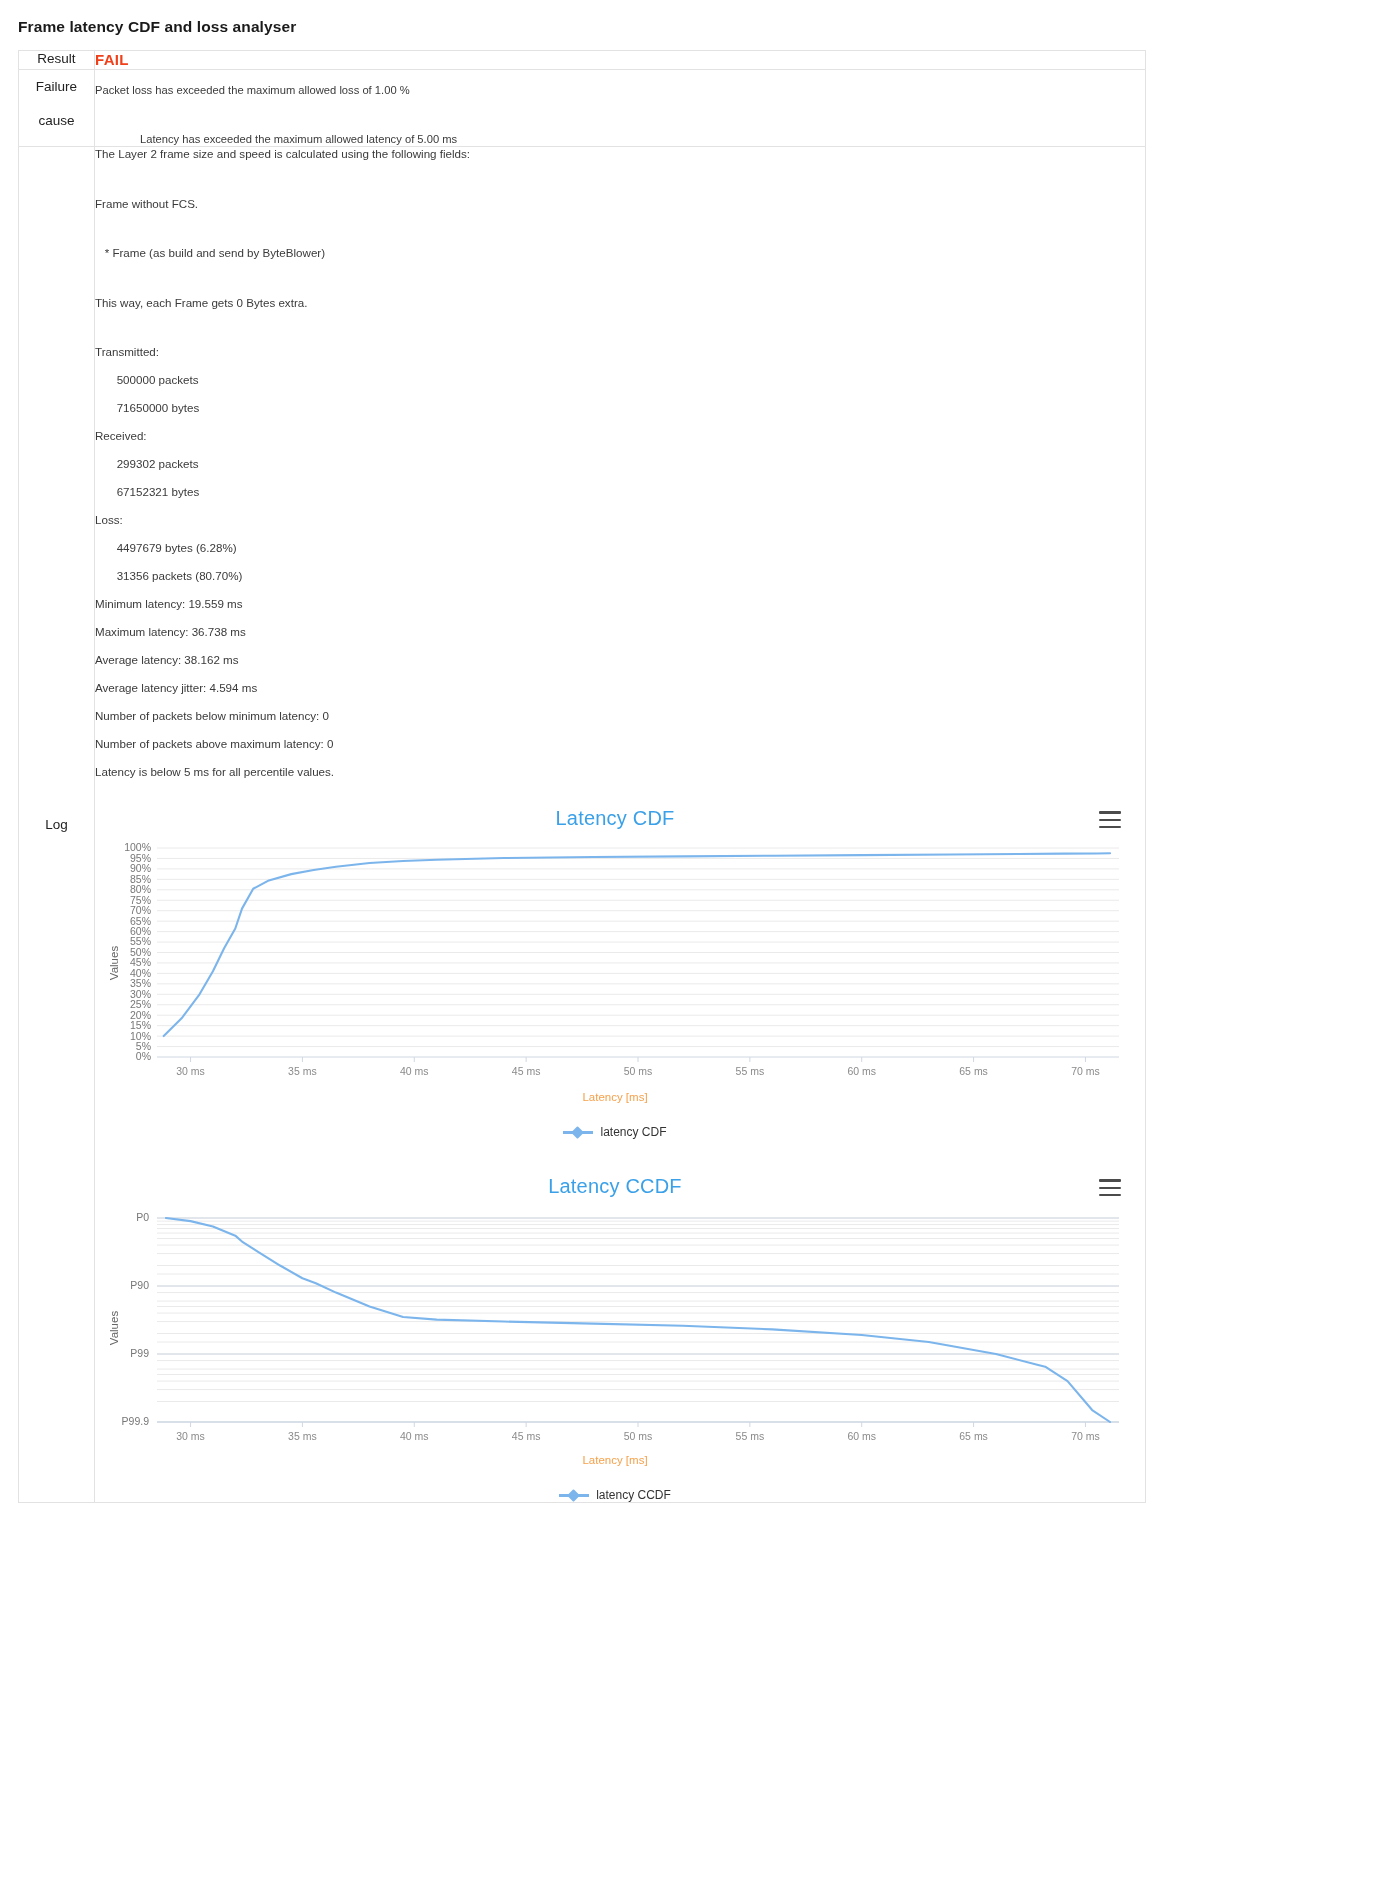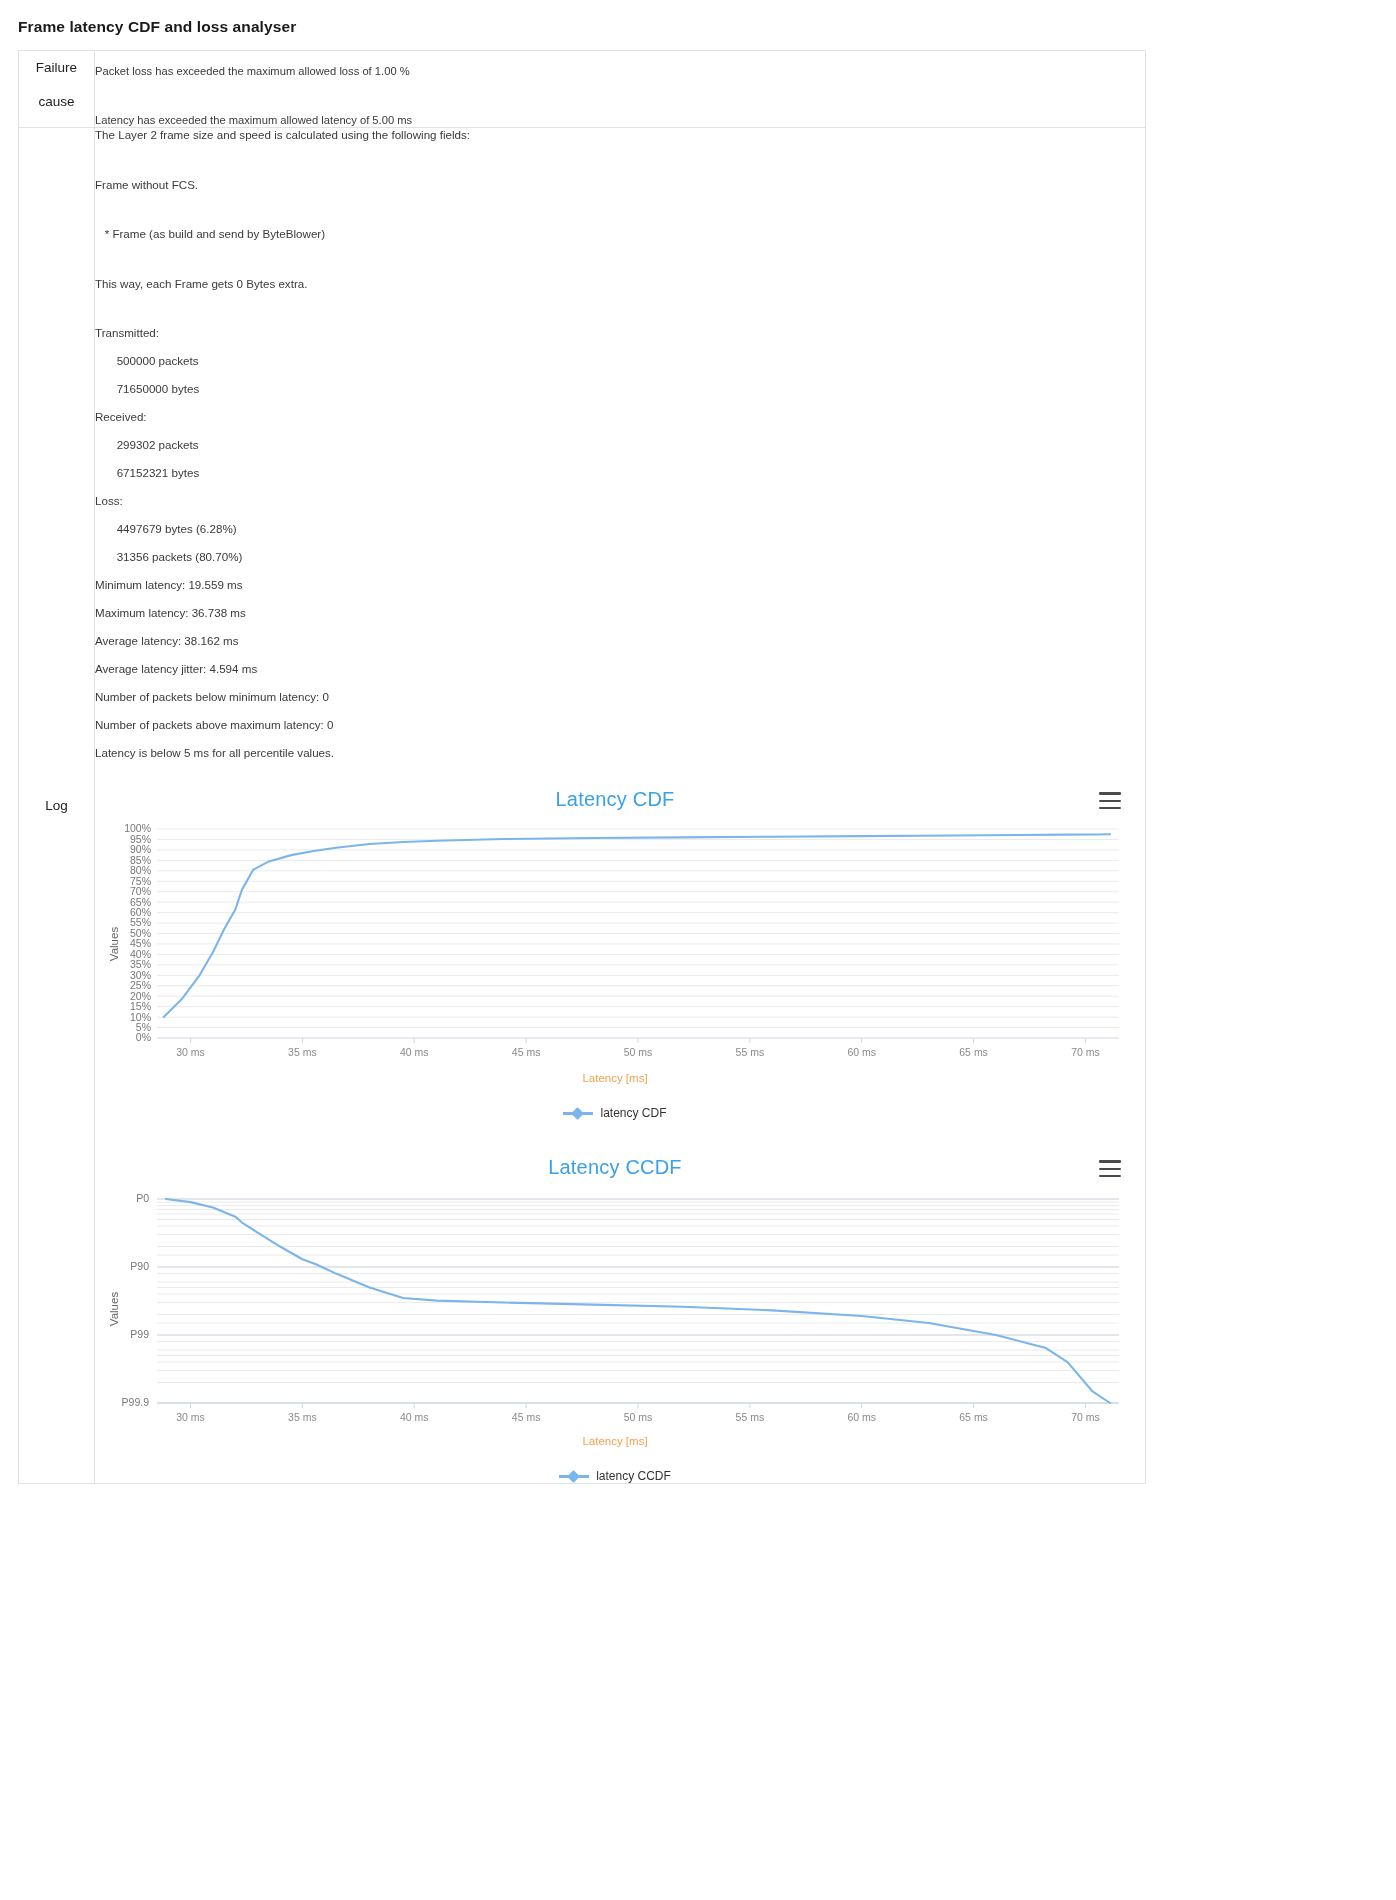--- a/index.html
+++ b/index.html
@@ -52,21 +52,21 @@
     font-size: 15px;
     letter-spacing: 0.3px;
   }
   .cause-line {
     font-size: 11.2px;
     color: #3a3a3a;
     line-height: 1.3;
     margin: 12px 0 0 0;
   }
   .cause-line:first-child { margin-top: 13px; }
-  .cause-line + .cause-line { margin-top: 34px; }
+  .cause-line + .cause-line { margin-top: 34px; margin-left: 45px; }
   .log-cell { padding: 18px 0 18px 16px; margin-left: 37px; }
   .log-line {
     font-size: 11.6px;
     color: #3a3a3a;
     line-height: 1.25;
     margin: 0 0 13.5px 0;
     white-space: pre;
   }
   .log-line.spaced { margin-bottom: 35px; }
   .log-line.indent1 { padding-left: 12px; }
@@ -129,20 +129,26 @@
 </style>
 </head>
 <body>
 
 <div class="page">
 
   <div class="page-title">Frame latency CDF and loss analyser</div>
 
   <table class="report">
     <tbody>
+      <tr>
+        <td class="label-cell">Result</td>
+        <td class="value-cell">
+          <span class="fail-text">FAIL</span>
+        </td>
+      </tr>
 
       <tr>
         <td class="label-cell">
           <span class="label-stacked">
             <span>Failure</span>
             <span>cause</span>
           </span>
         </td>
         <td class="value-cell">
           <p class="cause-line">Packet loss has exceeded the maximum allowed loss of 1.00 %</p>

